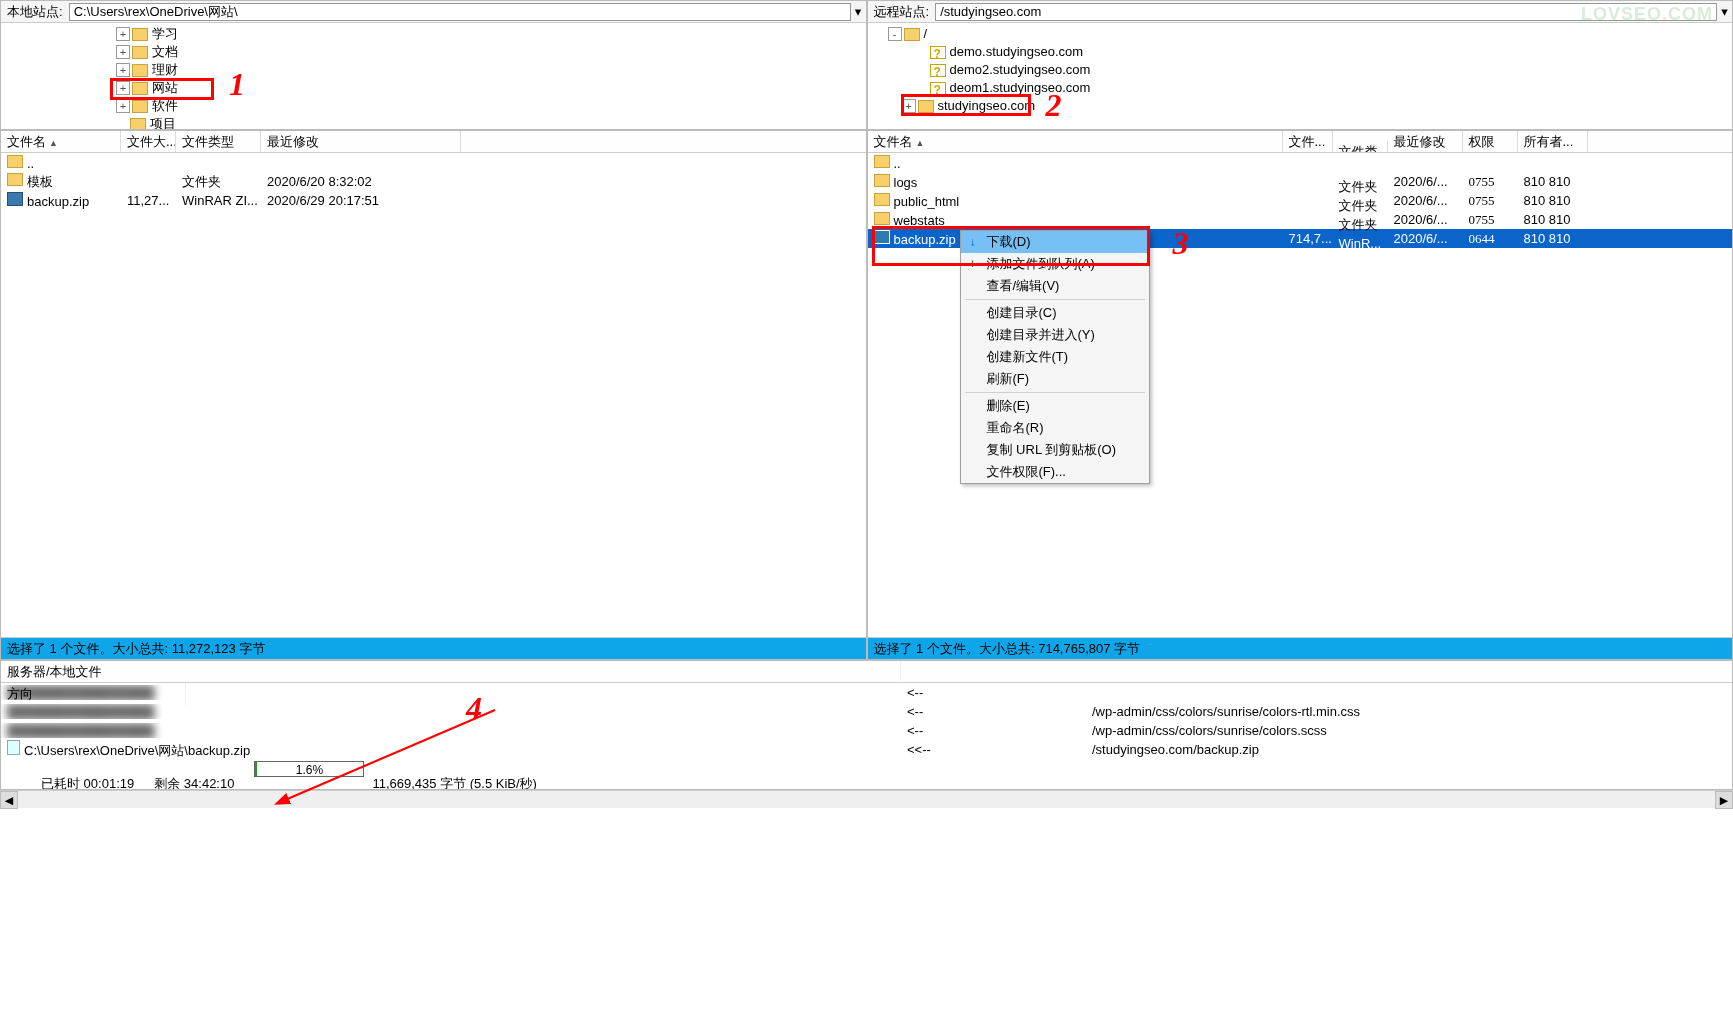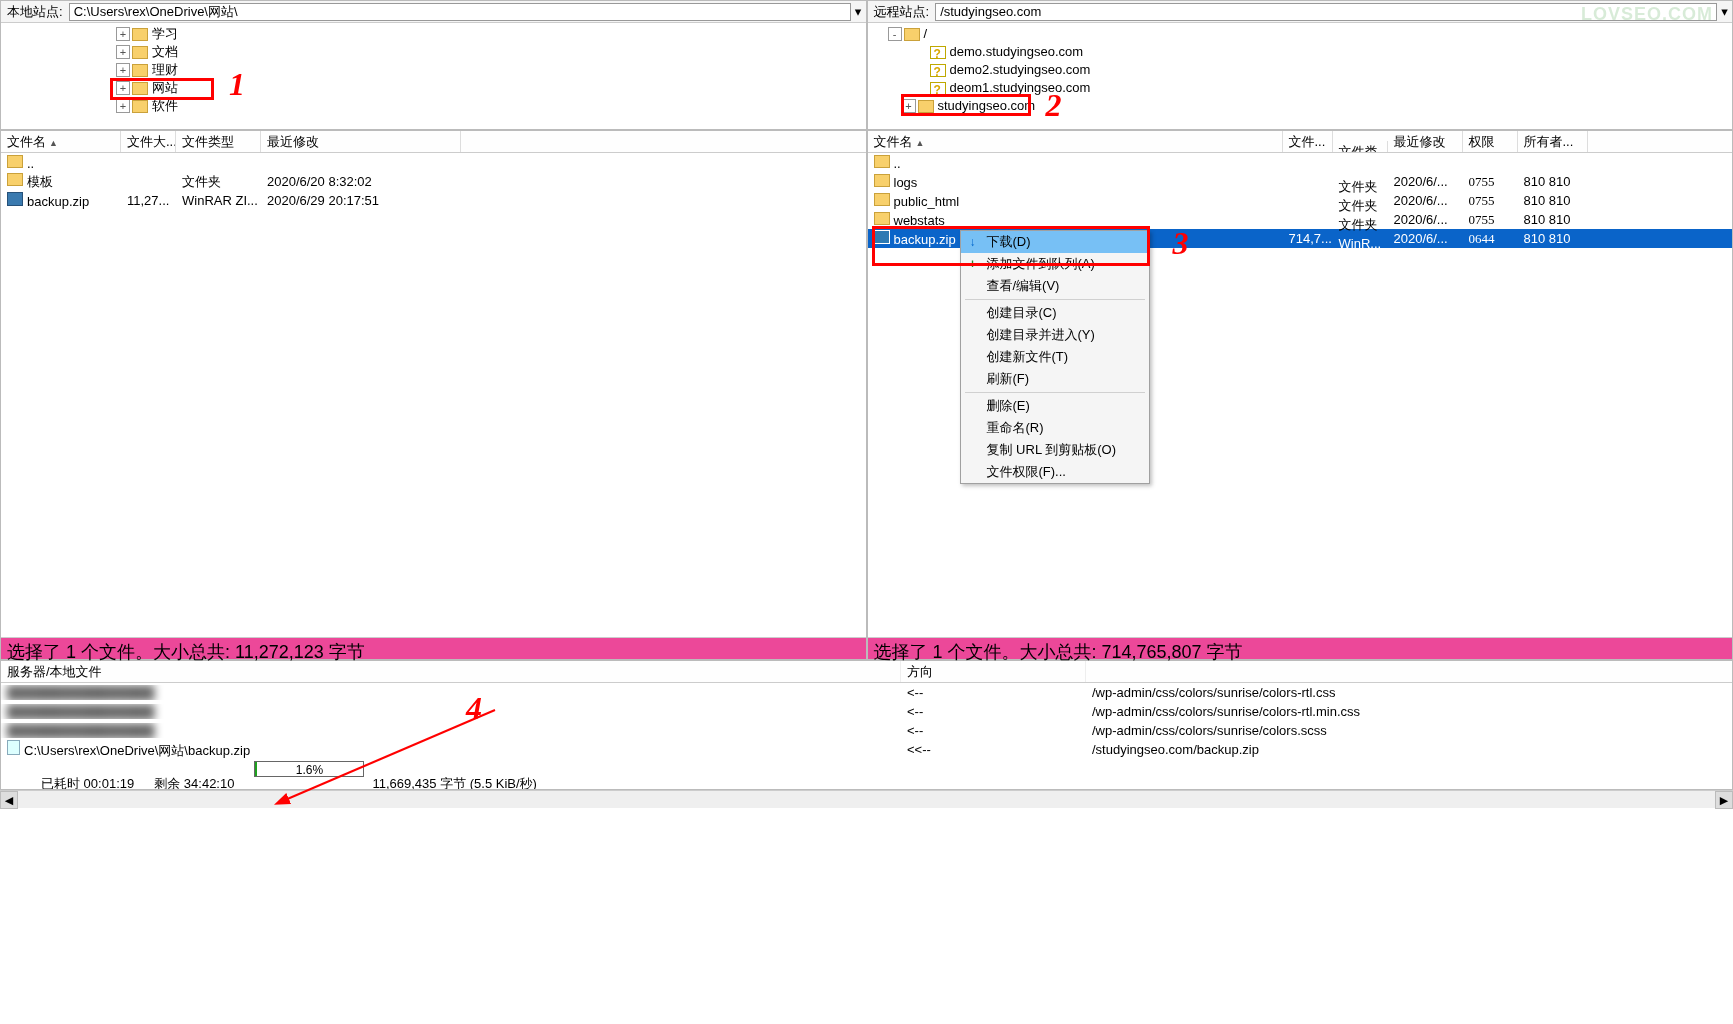--- a/index.html
+++ b/index.html
@@ -35,31 +35,31 @@
   .list-header .col { padding:2px 6px; border-right:1px solid #ddd; font-size:13px; white-space:nowrap; overflow:hidden;}
   .list-body { flex:1; overflow:auto;}
   .list-row { display:flex; height:19px; align-items:center; white-space:nowrap;}
   .list-row .col { padding:0 6px; overflow:hidden; font-size:13px;}
   .list-row.selected { background:#0a64c9; color:#fff; }
   .list-row.selected .icon-zip { background:#2d7ab3; border-color:#fff;}
   
   .lc-name{width:120px;} .lc-size{width:55px;} .lc-type{width:85px;} .lc-date{width:200px;}
   
   .rc-name{width:415px;} .rc-size{width:50px;} .rc-type{width:55px;margin-top:10px;} .rc-date{width:75px;} .rc-perm{width:55px;font-family:Liberation Serif, serif;} .rc-owner{width:70px;}
-  .status-line { height:22px; border-top:1px solid #ccc; padding:2px 6px; font-size:18px; background:#ec4899;}
+  .status-line { height:22px; border-top:1px solid #ccc; padding:2px 6px; font-size:13px; background:#0ea5e9;}
   .sort-arrow { font-size:9px; color:#555; margin-left:3px;}
   
   .ctxmenu { position:absolute; background:#f5f5f5; border:1px solid #a0a0a0; box-shadow:2px 2px 4px rgba(0,0,0,.25); width:190px; z-index:50;}
   .ctxmenu .sep { height:1px; background:#d0d0d0; margin:2px 4px;}
   .ctxmenu .item { display:flex; align-items:center; height:22px; padding:0 8px 0 26px; font-size:13px; position:relative;}
   .ctxmenu .item .micon{position:absolute;left:5px;width:14px;height:14px;display:flex;align-items:center;justify-content:center;font-size:12px;}
   .ctxmenu .item.highlight { background:#77c0f5; }
   
   .queue-panel { height:130px; border:1px solid #bbb; display:flex; flex-direction:column;}
-  .queue-header { display:flex; height:22px; border-bottom:1px solid #ccc; background:#fefefe;}
+  .queue-header { display:flex; height:22px; border-bottom:1px solid #ccc; background:#fefefe;flex-direction:column;}
   .queue-header .qcol { padding:2px 6px; border-right:1px solid #eee; font-size:13px;}
   .qc-local{width:900px;} .qc-dir{width:185px;} .qc-remote{width:600px;}
   .queue-body { flex:1; overflow:auto; position:relative;}
   .qrow { display:flex; height:19px; align-items:center;}
   .qrow .qcol{ padding:0 6px; font-size:13px; white-space:nowrap; overflow:hidden;}
   .blurred { filter: blur(4px); opacity:.6;}
   .progress-row { display:flex; align-items:center; height:19px; font-size:13px; padding-left:40px;}
   .progress-row span{margin-right:20px;margin-top:31px;}
   .pbar { width:110px; height:16px; border:1px solid #666; position:relative; margin-right:8px;}
   .pbar-fill { background:#1ea01e; height:100%;}
@@ -102,20 +102,25 @@
         <div class="tree-row" style="padding-left:115px">
           <span class="expander">+</span>
           <span class="icon-folder"></span>
           <span>网站</span>
         </div>
         <div class="tree-row" style="padding-left:115px">
           <span class="expander">+</span>
           <span class="icon-folder"></span>
           <span>软件</span>
         </div>
+        <div class="tree-row" style="padding-left:115px">
+          <span class="spacer14"></span>
+          <span class="icon-folder"></span>
+          <span>项目</span>
+        </div>
       </div>
     <div class="red-box" style="left:109px;top:77px;width:104px;height:22px;"></div>
     <div class="anno-num" style="left:228px;top:65px;">1</div>
   </div>
   <div class="pane">
     <div class="path-bar">
       <label>远程站点:</label>
       <input class="path-input" value="/studyingseo.com" style="">
       <span style="width:15px;text-align:center;">▾</span>
     </div>
@@ -281,21 +286,20 @@
 
 <div class="queue-panel">
   <div class="queue-header">
     <div class="qcol qc-local">服务器/本地文件</div>
     <div class="qcol qc-dir">方向</div>
   </div>
   <div class="queue-body" id="queue-body">
       <div class="qrow">
       <div class="qcol qc-local"><span class="blurred">████████████████</span></div>
       <div class="qcol qc-dir">&lt;--</div>
-      <div class="qcol qc-remote">/wp-admin/css/colors/sunrise/colors-rtl.css</div>
     </div>
       <div class="qrow">
       <div class="qcol qc-local"><span class="blurred">████████████████</span></div>
       <div class="qcol qc-dir">&lt;--</div>
       <div class="qcol qc-remote">/wp-admin/css/colors/sunrise/colors-rtl.min.css</div>
     </div>
       <div class="qrow">
       <div class="qcol qc-local"><span class="blurred">████████████████</span></div>
       <div class="qcol qc-dir">&lt;--</div>
       <div class="qcol qc-remote">/wp-admin/css/colors/sunrise/colors.scss</div>

